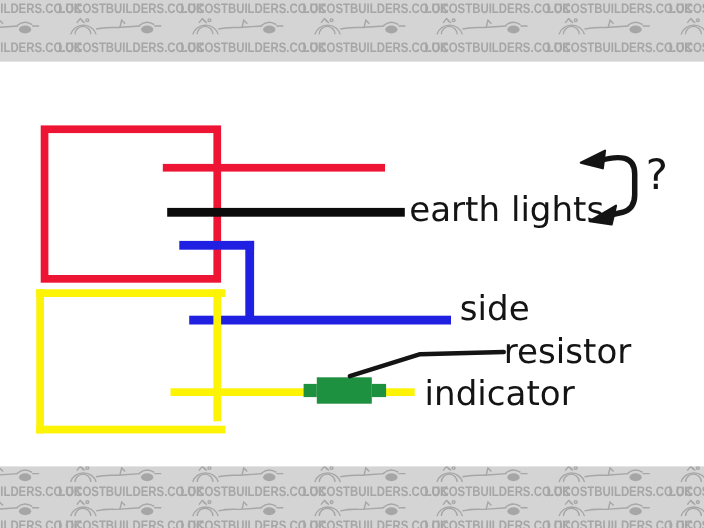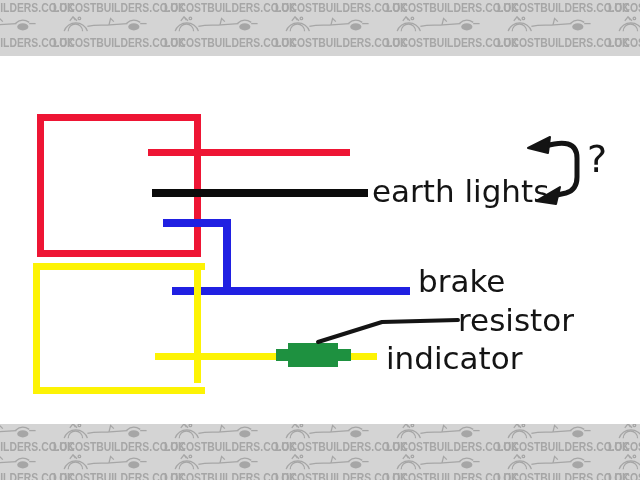--- a/index.html
+++ b/index.html
@@ -212,21 +212,21 @@
     <polyline points="8,30 72,10 148,8"></polyline>
   </svg>
 
   <svg class="anno" id="swap-arrow" width="70" height="80" viewBox="0 0 70 80">
     <path d="M 26 18 C 36 15 44 15 48 16 C 55 18 57 23 57 30 L 57 49 C 57 58 53 63 46 65 L 37 67"></path>
     <polygon points="8,20 30,9 28,25"></polygon>
     <polygon points="16,73 40,59 36,76"></polygon>
   </svg>
 
   <div class="lbl" id="label-side-lights">earth lights</div>
-  <div class="lbl" id="label-earth">brake</div>
+  <div class="lbl" id="label-earth">side</div>
   <div class="lbl" id="label-resistor">resistor</div>
   <div class="lbl" id="label-indicator">indicator</div>
   <div class="lbl" id="label-question">?</div>
 
   <div id="banner-bottom" class="banner">
     <div class="wm-row car-row r1">
         <div class="wm-tile">
   <svg class="wm-car" width="104" height="16" viewBox="0 0 104 20">
     <path d="M1,19 A15,14 0 0 1 30,19"></path>
     <path d="M6,19 A9,9 0 0 1 24,19"></path>

